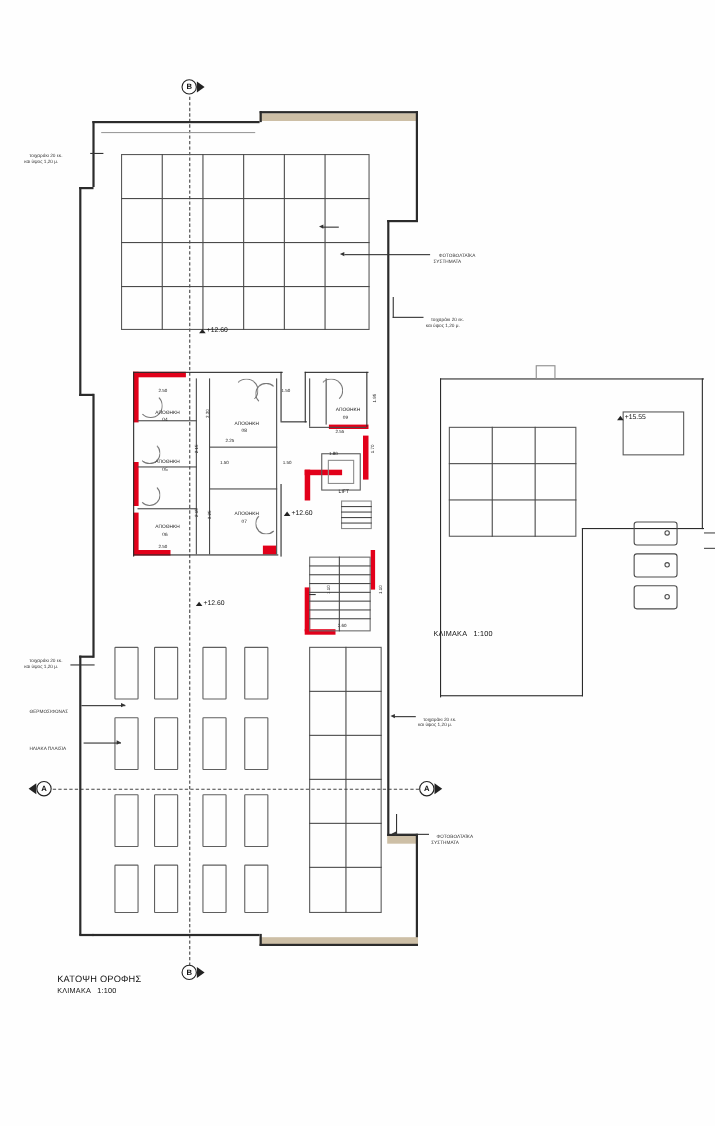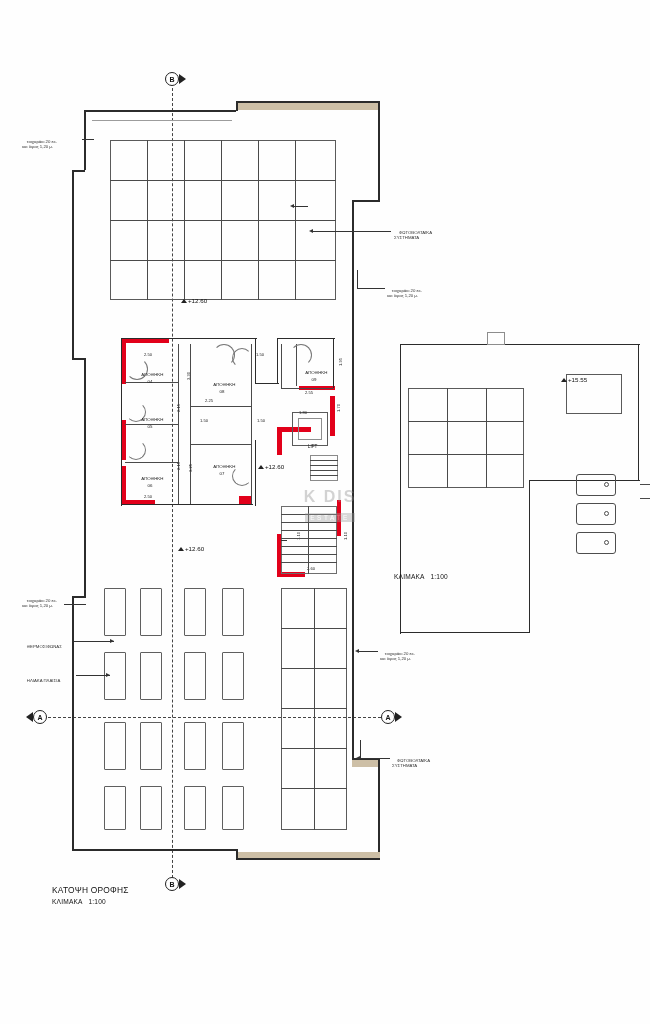--- a/index.html
+++ b/index.html
@@ -423,24 +423,20 @@
   <div class="thin" style="left:281px; top:546px; width:56px; height:.7px;"></div>
   <div class="thin" style="left:281px; top:554px; width:56px; height:.7px;"></div>
   <div class="thin" style="left:281px; top:562px; width:56px; height:.7px;"></div>
   <div class="thin" style="left:308px; top:506px; width:.7px; height:68px;"></div>
 
   <div class="leader" style="left:281px; top:540px; width:6px;"></div>
 
   <div class="elev-tri" style="left:178px; top:547px;"></div>
   <div class="elev-tag" style="left:185px; top:545px;">+12.60</div>
 
-  <div id="watermark">
-    <div class="wm-main">K DIS</div>
-    <div class="wm-sub">ESTATE</div>
-  </div>
 
   <div>
     <div class="panel-cell" style="left:104px; top:588px; width:22px; height:48px;"></div>
     <div class="panel-cell" style="left:140px; top:588px; width:22px; height:48px;"></div>
     <div class="panel-cell" style="left:184px; top:588px; width:22px; height:48px;"></div>
     <div class="panel-cell" style="left:222px; top:588px; width:22px; height:48px;"></div>
 
     <div class="panel-cell" style="left:104px; top:652px; width:22px; height:48px;"></div>
     <div class="panel-cell" style="left:140px; top:652px; width:22px; height:48px;"></div>
     <div class="panel-cell" style="left:184px; top:652px; width:22px; height:48px;"></div>

